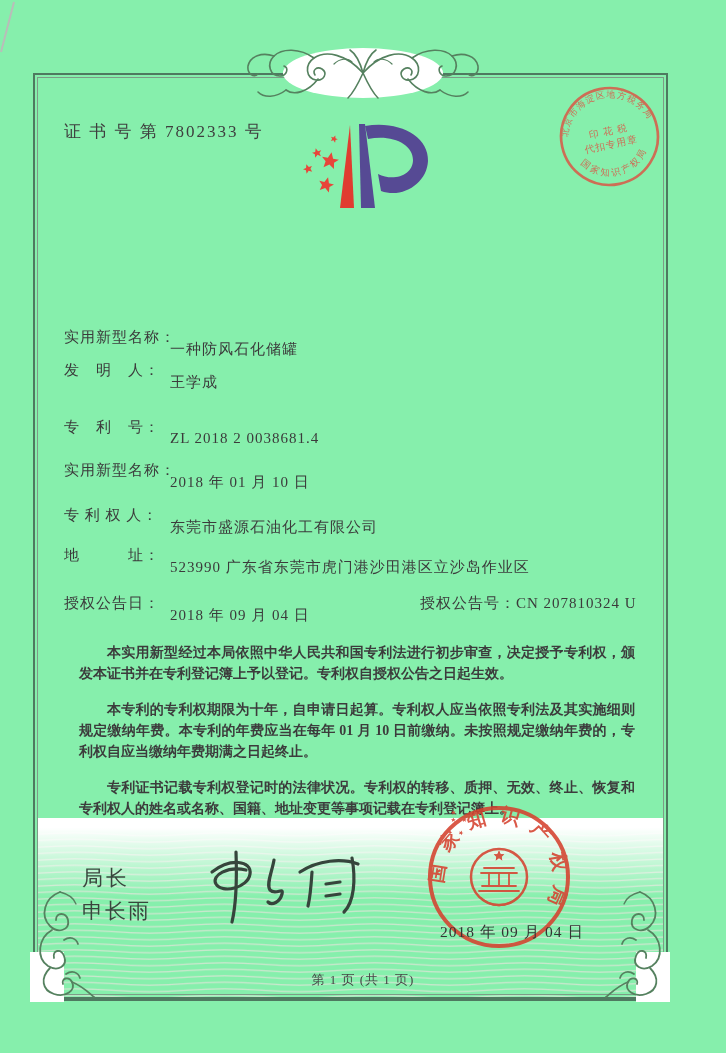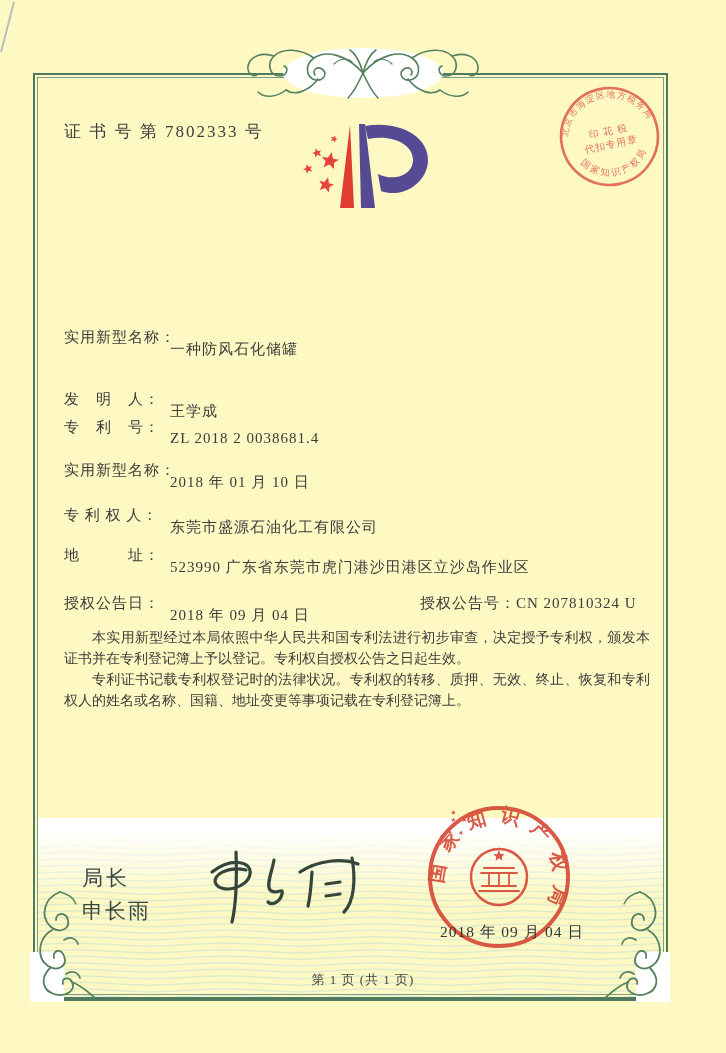--- a/index.html
+++ b/index.html
@@ -1,18 +1,18 @@
 <!DOCTYPE html>
 <html><head>
 <meta charset="utf-8">
 <style>
   * { margin:0; padding:0; box-sizing:border-box; }
   html,body { width:726px; height:1053px; background:#ffffff; }
   body { font-family:"Liberation Serif","DejaVu Serif",serif; color:#3b3b3b; position:relative; overflow:hidden; }
-  .page { position:absolute; inset:0; background:#fef9c3; }
+  .page { position:absolute; inset:0; background:#86efac; }
 
   
   .frame { position:absolute; left:33px; top:73px; width:635px; height:928px;
            border:2px solid #4e7a60; border-bottom-width:4px; z-index:3; }
   .frame-inner { position:absolute; inset:2px; border:1px solid #7d9c87; }
 
   
   .waves { position:absolute; left:37px; top:818px; width:626px; height:180px; z-index:1; }
   .wave-fade { position:absolute; left:37px; top:818px; width:626px; height:80px; z-index:2;
                background:linear-gradient(to bottom, #ffffff 12%, rgba(255,255,255,0)); }
@@ -28,25 +28,25 @@
 
   .logo { position:absolute; left:288px; top:120px; width:150px; height:105px; z-index:5; }
 
   .doc-title { position:absolute; left:65px; top:226px; width:596px; text-align:center;
                font-size:40px; letter-spacing:7px; color:#434e46; z-index:5; }
 
   .fields { position:absolute; left:64px; top:0; width:600px; z-index:5; font-size:15px; }
   .frow { position:absolute; left:0; white-space:nowrap; letter-spacing:1px; }
   .frow .fvalue { position:absolute; left:106px; white-space:nowrap;margin-top:12px; }
   .grant-right { position:absolute; left:356px; white-space:nowrap; }
-  .r1{top:328px}.r2{top:390px}.r3{top:418px}.r4{top:461px}.r5{top:506px}.r6{top:546px}.r7{top:594px}
+  .r1{top:328px}.r2{top:361px}.r3{top:418px}.r4{top:461px}.r5{top:506px}.r6{top:546px}.r7{top:594px}
 
   .paras { position:absolute; left:64px; top:627px; width:586px; z-index:5;
            font-size:14px; line-height:21px; text-align:justify; color:#3c3c3c; }
-  .paras p { text-indent:2em; margin:0; }
+  .paras p { text-indent:2em; margin:15px;font-weight:bold; }
 
   .signer-title { position:absolute; left:82px; top:864px; font-size:21px; letter-spacing:3px; color:#39453d; z-index:5; }
   .signer-name  { position:absolute; left:82px; top:897px; font-size:21px; letter-spacing:2px; color:#39453d; z-index:5; }
   .signature { position:absolute; left:195px; top:842px; width:200px; height:88px; z-index:5; }
 
   .office-seal { position:absolute; left:426px; top:804px; width:146px; height:146px; z-index:5; }
   .issue-date { position:absolute; left:440px; top:922px; font-size:15.5px; letter-spacing:1px; color:#343434; z-index:6; }
 
   .tax-stamp { position:absolute; left:558px; top:85px; width:103px; height:103px; z-index:6; }
 
@@ -177,20 +177,21 @@
       <span class="flabel">授权公告日：</span>
       <span class="fvalue">2018 年 09 月 04 日</span>
       <span class="grant-right">
         <span>授权公告号：</span><span>CN 207810324 U</span>
       </span>
     </div>
   </div>
 
   <div class="paras">
     <p>本实用新型经过本局依照中华人民共和国专利法进行初步审查，决定授予专利权，颁发本证书并在专利登记簿上予以登记。专利权自授权公告之日起生效。</p>
+    <p>本专利的专利权期限为十年，自申请日起算。专利权人应当依照专利法及其实施细则规定缴纳年费。本专利的年费应当在每年 01 月 10 日前缴纳。未按照规定缴纳年费的，专利权自应当缴纳年费期满之日起终止。</p>
     <p>专利证书记载专利权登记时的法律状况。专利权的转移、质押、无效、终止、恢复和专利权人的姓名或名称、国籍、地址变更等事项记载在专利登记簿上。</p>
   </div>
 
   <div class="signer-title">局长</div>
   <div class="signer-name">申长雨</div>
 
   <svg class="signature" viewBox="0 0 200 88">
     <g stroke="#36453c" stroke-width="3.2" fill="none" stroke-linecap="round">
       <path d="M17,30 C35,16 57,18 55,32 C53,46 27,52 21,42 C16,33 33,24 51,28"></path>
       <path d="M41,10 C42,38 41,63 37,80"></path>

